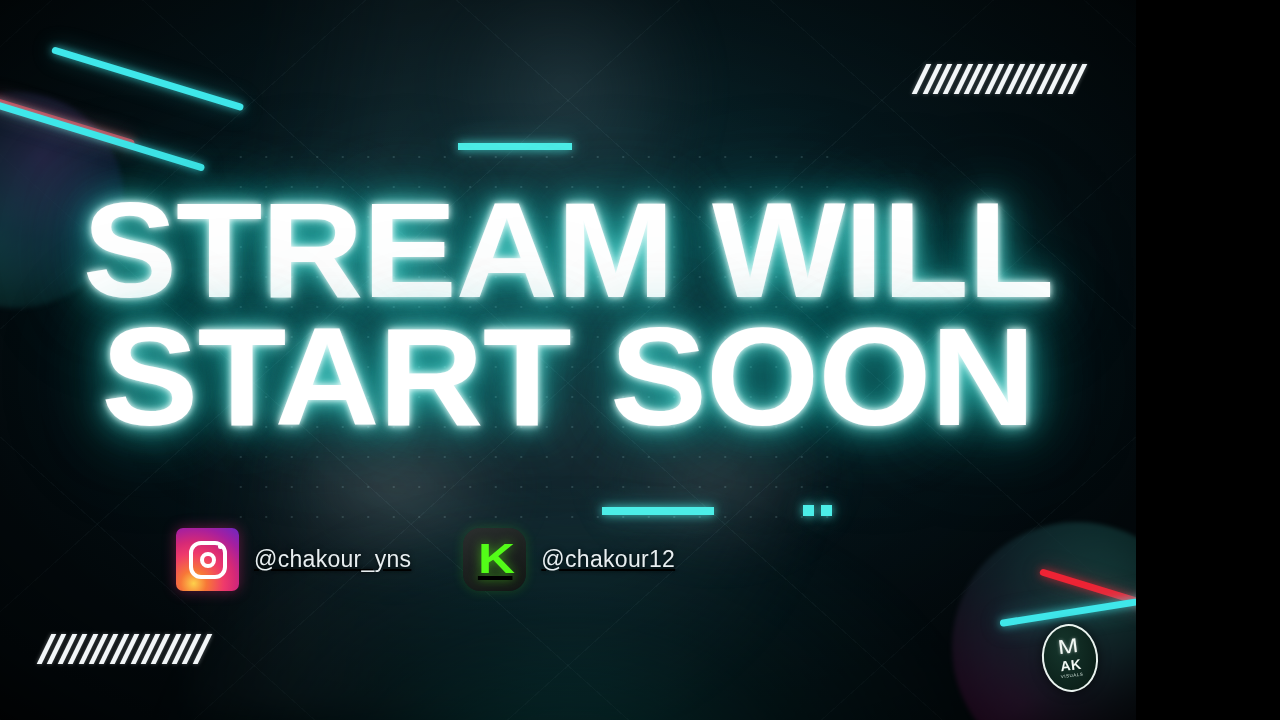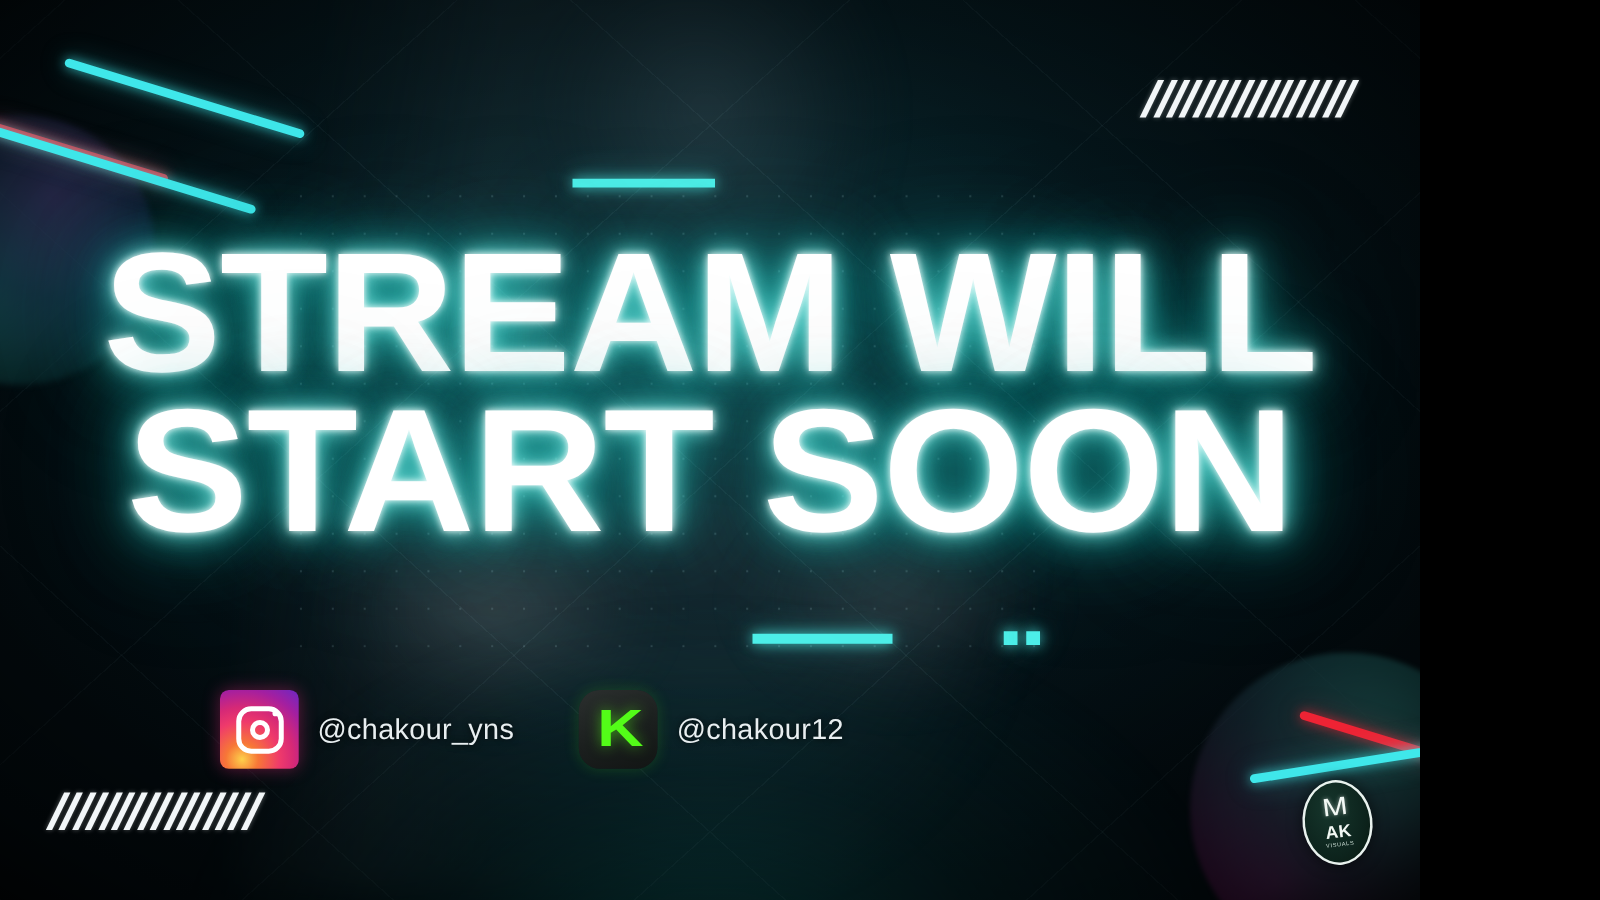--- a/index.html
+++ b/index.html
@@ -176,23 +176,24 @@
     box-shadow:0 0 10px rgba(77,239,233,0.80), 0 0 24px rgba(77,239,233,0.38);
   }
   .accent-top    { left:458px; top:143px; width:114px; height:7px; }
   .accent-bottom { left:602px; top:507px; width:112px; height:8px; }
   .accent-sq-1   { left:803px; top:505px; width:11px; height:11px; }
   .accent-sq-2   { left:821px; top:505px; width:11px; height:11px; }
 
   
   .socials {
     position:absolute;
-    left:176px; top:552px;
+    left:176px; top:528px;
     display:flex;
     align-items:flex-end;
+    text-decoration:underline;
   }
   .social {
     display:flex;
     align-items:center;
     gap:15px;
   }
   .social + .social { margin-left:52px; }
 
   .social-handle {
     color:#e8eef0;

